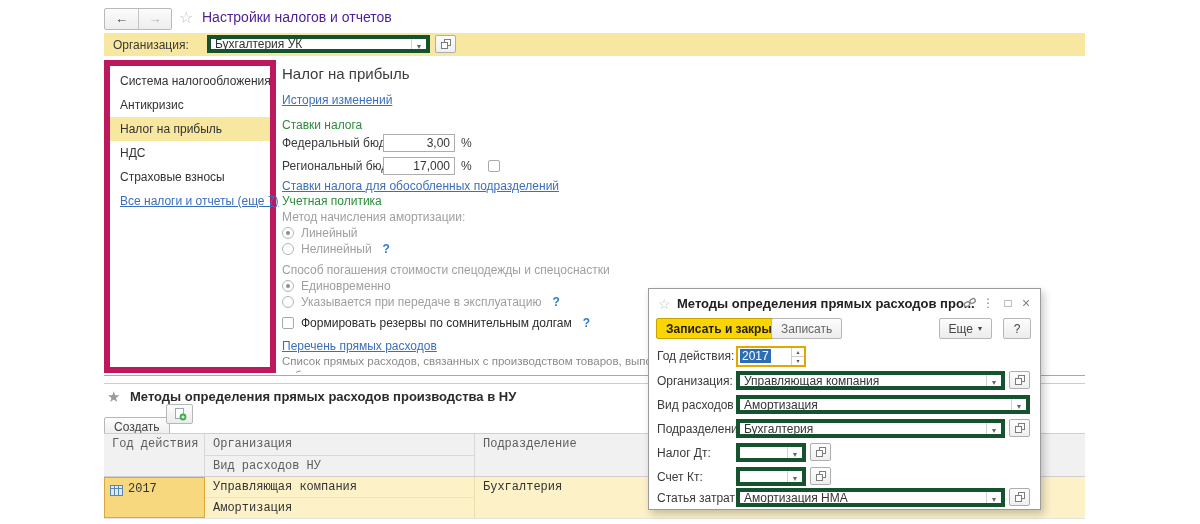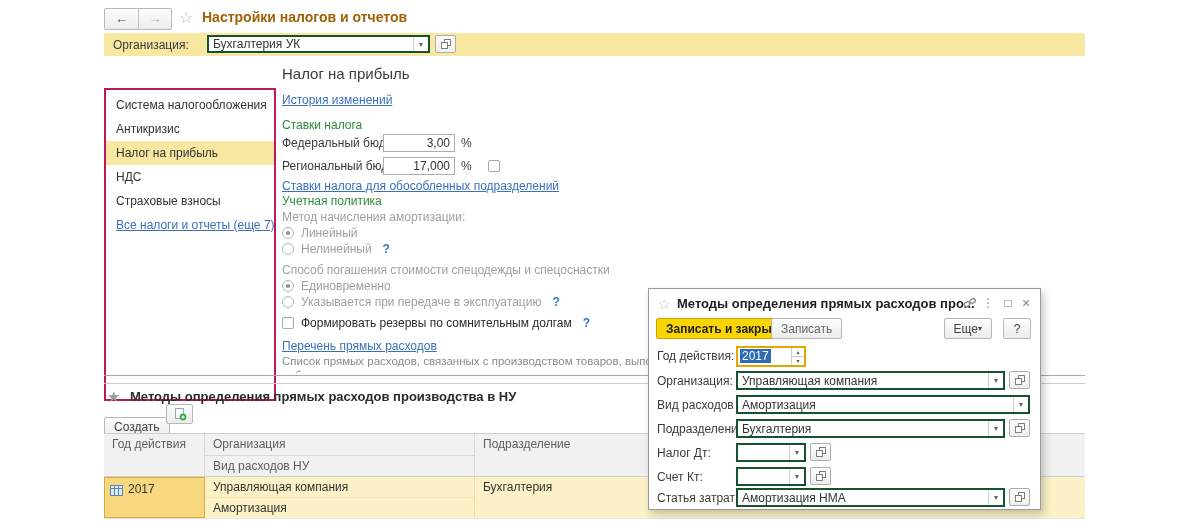--- a/index.html
+++ b/index.html
@@ -6,32 +6,32 @@
   body { margin:0; background:#fff; font-family:"Liberation Sans", sans-serif; }
   .screen { position:relative; width:1200px; height:524px; background:#fff; overflow:hidden; font-size:12px; color:#333; }
 
   
   .navgroup { position:absolute; left:104px; top:8px; display:flex; border:1px solid #b9b9b9; border-radius:2px; background:linear-gradient(#fcfcfc,#ededed); }
   .navbtn { width:33px; height:20px; text-align:center; line-height:19px; font-size:13px; cursor:pointer; }
   .navbtn + .navbtn { border-left:1px solid #c4c4c4; }
   .navbtn.back { color:#444; }
   .navbtn.fwd  { color:#b0b0b0; }
   .star-outline { position:absolute; color:#c3c3c3; font-size:16px; line-height:16px; }
-  .page-title { position:absolute; left:202px; top:9px; font-size:14px; font-weight:bold; color:#a16207; white-space:nowrap; }
+  .page-title { position:absolute; left:202px; top:9px; font-size:14px; font-weight:normal; color:#4c1d95; white-space:nowrap; }
 
   
   .orgbar { position:absolute; left:104px; top:33px; width:981px; height:23px; background:#f7e7a0; }
   .orgbar .lbl { position:absolute; left:9px; top:5px; color:#3a3a3a; }
-  .combo { position:absolute; display:flex; background:#fff; border:2px solid #14532d; height:18px; align-items:stretch; }
+  .combo { position:absolute; display:flex; background:#fff; border:4px solid #14532d; height:18px; align-items:stretch; }
   .combo input { border:0; outline:0; flex:1; min-width:0; font:12px "Liberation Sans",sans-serif; padding:0 4px; color:#333; background:transparent; }
   .combo .arrow { width:15px; border-left:1px solid #d2d2d2; color:#666; font-size:8px; line-height:16px; text-align:center; cursor:pointer; }
   .openbtn { position:absolute; width:21px; height:18px; border:1px solid #adadad; border-radius:2px; background:linear-gradient(#fdfdfd,#efefef); display:flex; align-items:center; justify-content:center; cursor:pointer; }
 
   
-  .sidebar { position:absolute; left:104px; top:60px; width:172px; height:313px; border:2px solid #be185d; background:#fff; padding-top:3px;margin-top:28px; }
+  .sidebar { position:absolute; left:104px; top:60px; width:172px; height:313px; border:6px solid #be185d; background:#fff; padding-top:3px; }
   .side-item { height:24px; line-height:24px; padding-left:10px; cursor:pointer; white-space:nowrap; color:#333; }
   .side-item.sel { background:#f7e7a0; }
   .side-item.link { color:#3b6fbe; text-decoration:underline; }
 
   
   .main { position:absolute; left:278px; top:60px; width:807px; height:313px; overflow:hidden; }
   .abs { position:absolute; white-space:nowrap; }
   .h1 { font-size:15px; color:#3c3c3c; }
   .link { color:#3b6fbe; text-decoration:underline; cursor:pointer; }
   .green { color:#2e8b3b; }
@@ -48,21 +48,21 @@
   .desc { position:absolute; color:#8a8a8a; font-size:11.5px; line-height:14px; white-space:normal; }
 
   
   .split1 { position:absolute; left:104px; top:375px; width:981px; height:1px; background:#a9a9a9; }
   .split2 { position:absolute; left:104px; top:383px; width:981px; height:1px; background:#cdcdcd; }
 
   
   .star-filled { position:absolute; color:#9a9a9a; font-size:15px; }
   .b-title { position:absolute; left:130px; top:389px; font-size:13px; font-weight:bold; color:#2b2b2b; white-space:nowrap; }
   .btn { height:20px; border:1px solid #b7b7b7; border-radius:2px; background:linear-gradient(#fdfdfd,#ececec); font:12px "Liberation Sans",sans-serif; color:#444; padding:0 9px; cursor:pointer; display:inline-flex; align-items:center; justify-content:center; }
-  .btable { position:absolute; left:104px; top:433px; width:981px; }
+  .btable { position:absolute; left:104px; top:433px; width:981px;font-family:Liberation Mono, monospace; }
   .thead { border-top:1px solid #cfcfcf; border-bottom:1px solid #cfcfcf; background:#f1f1f1; }
   .tr { display:flex; height:21px; line-height:20px; }
   .hc { padding-left:8px; color:#5e5e5e; border-right:1px solid #d8d8d8; white-space:nowrap; overflow:hidden; }
   .w1 { width:101px; flex:none; } .w2 { width:270px; flex:none; } .w3 { flex:1; border-right:0; }
   .subline { border-top:1px solid #d8d8d8; }
   .trow-data { display:flex; height:42px; border-bottom:1px solid #e3e3e3; cursor:pointer; }
   .c1cell { width:101px; flex:none; background:#f7d87e; border:1px solid #d9a93e; display:flex; align-items:flex-start; padding:3px 0 0 5px; gap:5px; }
   .c2cell { width:270px; flex:none; background:#fcf1c7; border-right:1px solid #ebdfae; }
   .c2cell .ln, .c3cell .ln { height:21px; line-height:21px; padding-left:8px; white-space:nowrap; }
   .c2cell .ln.first { border-bottom:1px solid #f1e6b8; }
@@ -223,21 +223,21 @@
             <rect x="7.2" y="4.5" width="5.6" height="4" rx="2"></rect>
           </g>
         </svg>
     </span>
     <span class="dico" style="right:44px;">⋮</span>
     <span class="dico" style="right:24px;">□</span>
     <span class="dico" style="right:6px; font-size:14px;">×</span>
 
     <button class="btn btn-yellow" style="position:absolute; left:7px; top:29px; height:21px;">Записать и закрыть</button>
     <button class="btn" style="position:absolute; left:122px; top:29px; height:21px; color:#666;">Записать</button>
-    <button class="btn" style="position:absolute; right:48px; top:29px; height:21px; ">
+    <button class="btn" style="position:absolute; right:48px; top:29px; height:21px; gap:5px;">
       <span>Еще</span>
         <span style="font-size:8px;">▾</span>
     </button>
     <button class="btn" style="position:absolute; right:9px; top:29px; width:28px; height:21px;">?</button>
 
     <div class="drow" style="top:57px;">
       <span class="dlabel">Год действия:</span>
       <div class="spin">
         <span class="val"><span class="sel">2017</span></span>
         <span class="btns">

